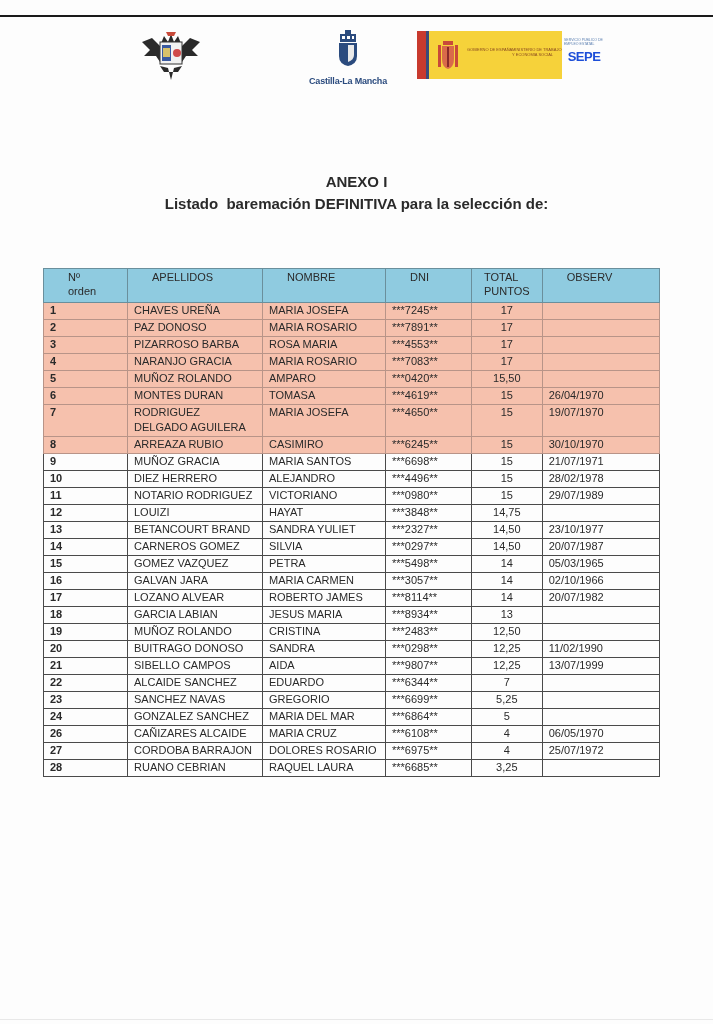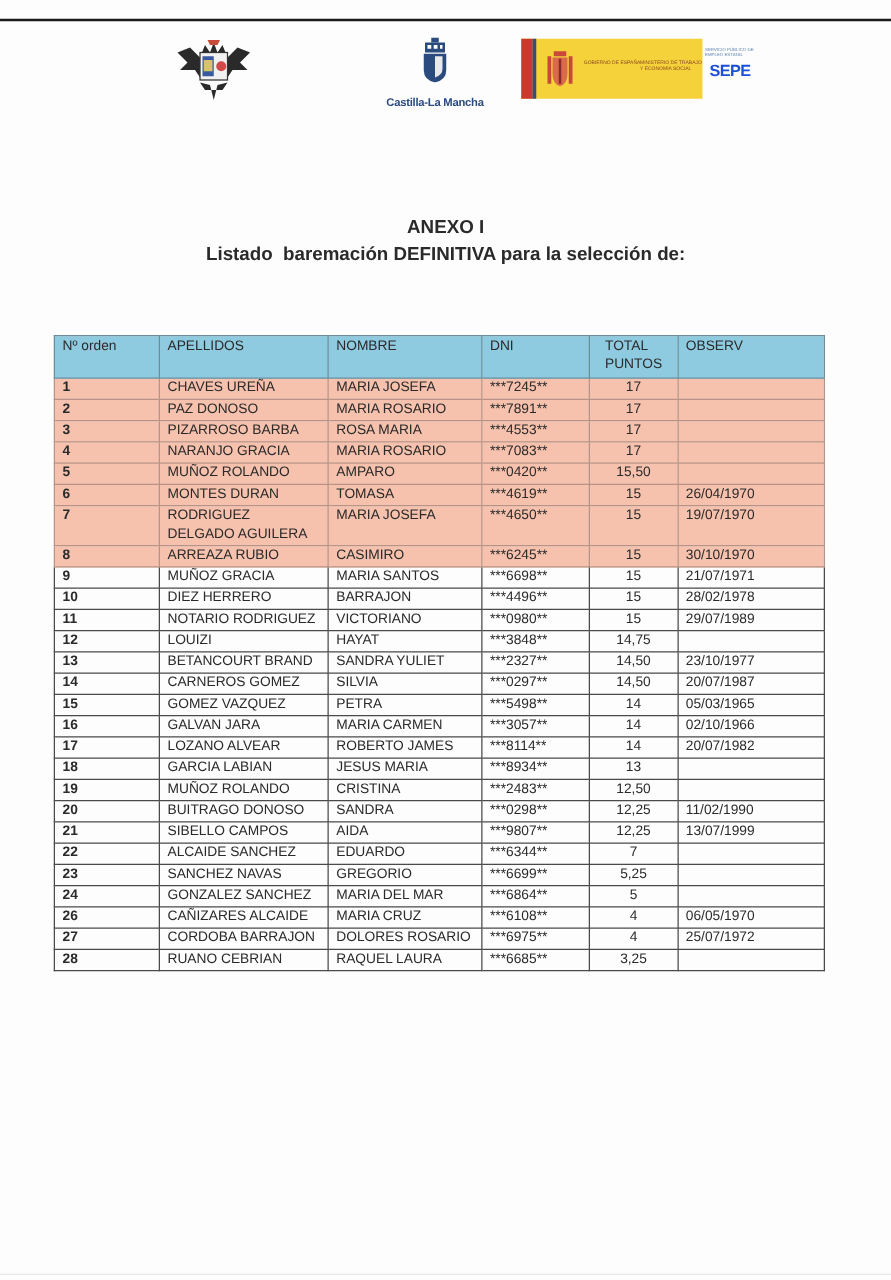--- a/index.html
+++ b/index.html
@@ -35,21 +35,21 @@
     font-size:11px; color:#2a2a2a;
   }
   table.grid col.c1 { width:84px; }
   table.grid col.c2 { width:135px; }
   table.grid col.c3 { width:123px; }
   table.grid col.c4 { width:86px; }
   table.grid col.c5 { width:68px; }
   table.grid col.c6 { width:117px; }
   table.grid th {
     background:#8fcbe0; font-weight:normal; text-align:left; vertical-align:top;
-    height:31px; padding:1px 6px; border:1px solid #6a8f9c; font-size:11px; line-height:14px;
+    height:31px; padding:1px 24px; border:1px solid #6a8f9c; font-size:11px; line-height:14px;
   }
   table.grid th.center { text-align:left; }
   table.grid td {
     height:16px; padding:0 6px; border:1px solid #4a4a4a; line-height:15px; vertical-align:top;
     white-space:nowrap;
   }
   table.grid td.num { font-weight:bold; }
   table.grid td.pts { text-align:center; }
   table.grid tr.sel td { background:#f6c1ad; border-color:#b89488; }
   table.grid tr.tall td { height:31px; white-space:normal; }
@@ -196,21 +196,21 @@
         <td class="num">9</td>
         <td>MUÑOZ GRACIA</td>
         <td>MARIA SANTOS</td>
         <td>***6698**</td>
         <td class="pts">15</td>
         <td>21/07/1971</td>
       </tr>
       <tr>
         <td class="num">10</td>
         <td>DIEZ HERRERO</td>
-        <td>BARRAJON</td>
+        <td>ALEJANDRO</td>
         <td>***4496**</td>
         <td class="pts">15</td>
         <td>28/02/1978</td>
       </tr>
       <tr>
         <td class="num">11</td>
         <td>NOTARIO RODRIGUEZ</td>
         <td>VICTORIANO</td>
         <td>***0980**</td>
         <td class="pts">15</td>

